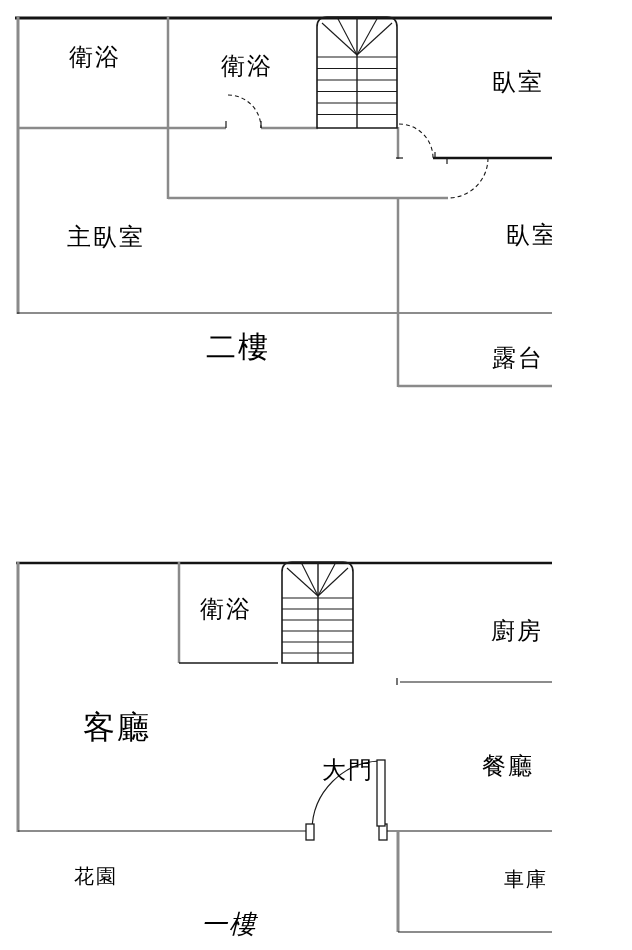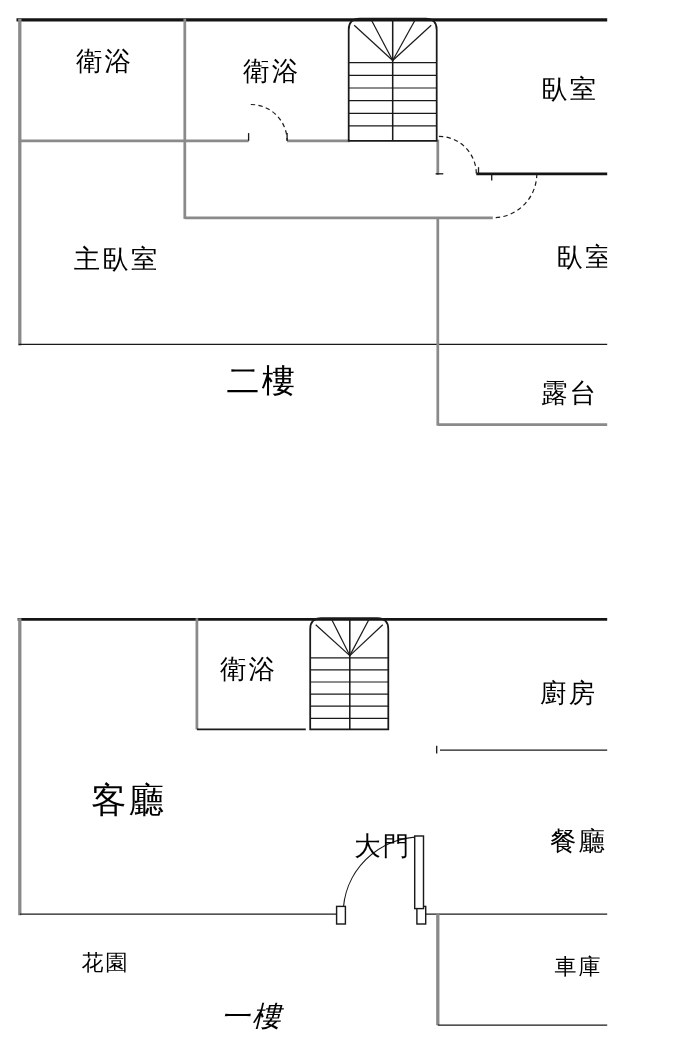--- a/index.html
+++ b/index.html
@@ -102,19 +102,19 @@
       <div class="room-label" style="left: 95px; top: 57px; font-size: 24px;">衛浴</div>
       <div class="room-label" style="left: 247px; top: 66px; font-size: 24px;">衛浴</div>
       <div class="room-label" style="left: 518px; top: 82px; font-size: 24px;">臥室</div>
       <div class="room-label" style="left: 106px; top: 237px; font-size: 24px;">主臥室</div>
       <div class="room-label" style="left: 532px; top: 235px; font-size: 24px;">臥室</div>
       <div class="room-label" style="left: 518px; top: 358px; font-size: 24px;">露台</div>
       <div class="room-label" style="left: 238px; top: 347px; font-size: 30px;">二樓</div>
       <div class="room-label" style="left: 226px; top: 609px; font-size: 24px;">衛浴</div>
       <div class="room-label" style="left: 517px; top: 631px; font-size: 24px;">廚房</div>
       <div class="room-label" style="left: 117px; top: 727px; font-size: 32px;">客廳</div>
-      <div class="room-label" style="left: 508px; top: 766px; font-size: 24px; margin-left: 18px;">餐廳</div>
+      <div class="room-label" style="left: 508px; top: 766px; font-size: 24px;">餐廳</div>
       <div class="room-label" style="left: 348px; top: 770px; font-size: 24px;">大門</div>
       <div class="room-label" style="left: 96px; top: 876px; font-size: 20px;">花園</div>
       <div class="room-label" style="left: 526px; top: 879px; font-size: 20px;">車庫</div>
       <div class="room-label" style="left: 229px; top: 924px; font-size: 26px; font-style: italic;">一樓</div>
     </div>
 </div>
 
 </body></html>

